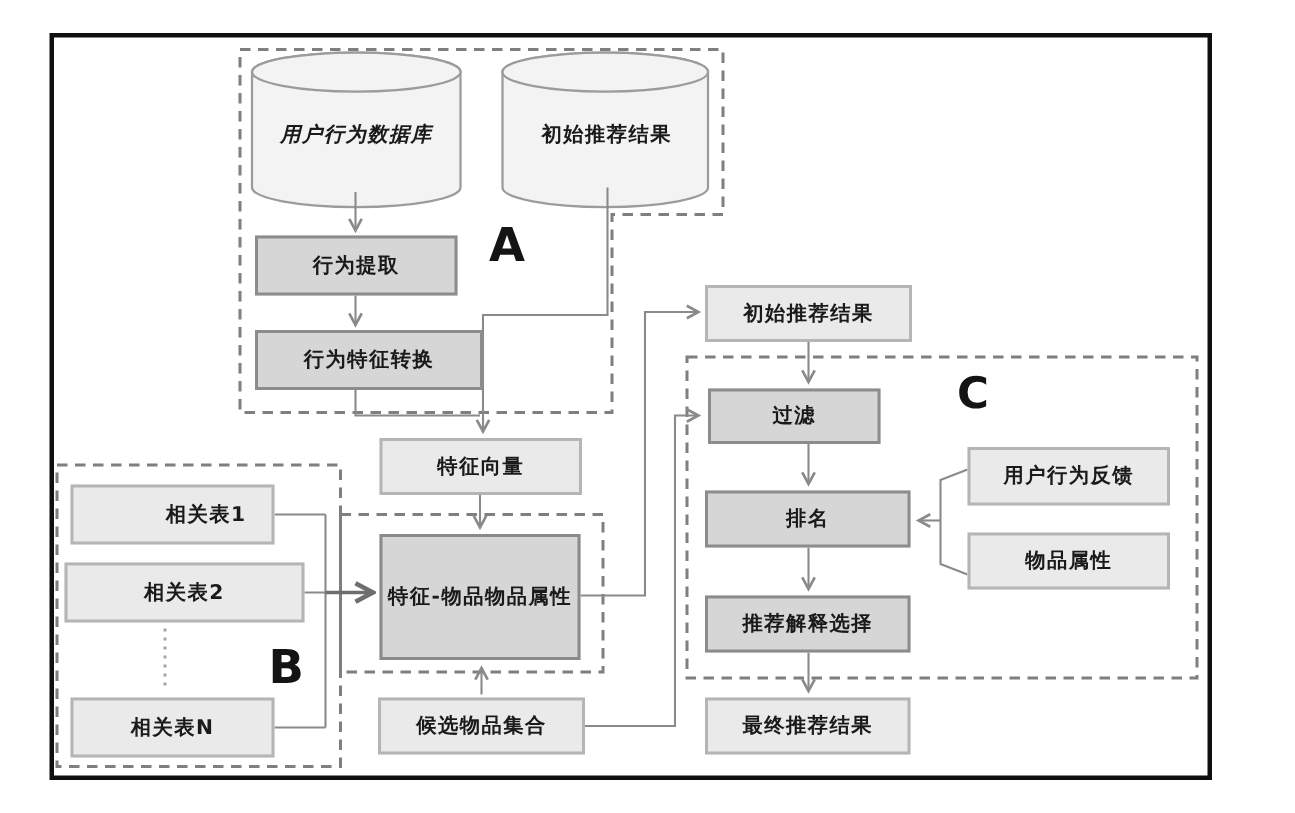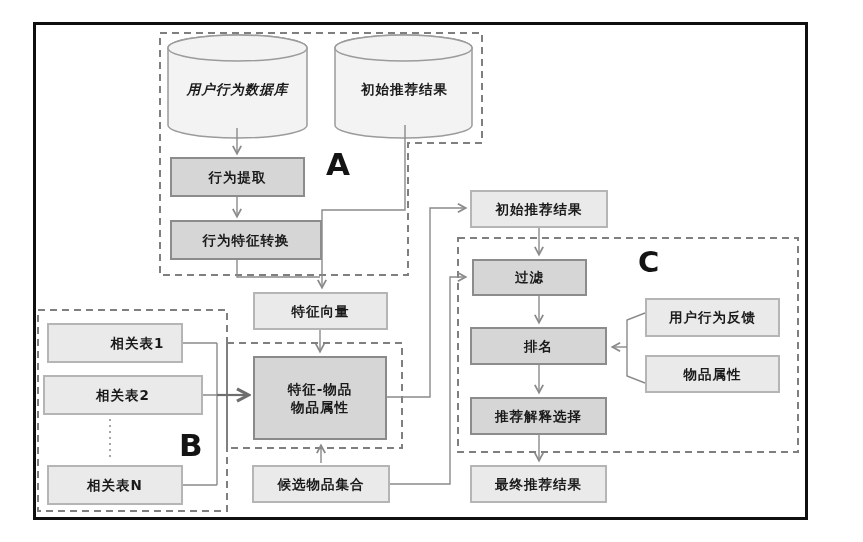--- a/index.html
+++ b/index.html
@@ -20,21 +20,21 @@
   .process{background:#d6d6d6;border:2px solid #8c8c8c;}
   .process-heavy{background:#d6d6d6;border:2.5px solid #8a8a8a;}
   .data{background:#eaeaea;border:2px solid #b5b5b5;}
   .cyl-label{
     position:absolute;display:flex;align-items:center;justify-content:center;
     font-size:13.5px;font-weight:600;letter-spacing:1px;text-align:center;
   }
   .region-label{
     position:absolute;font-size:31px;font-weight:700;color:#141414;
   }
-  .two-line{flex-direction:column;}
+  .two-line{flex-direction:row;}
 </style>
 </head>
 <body>
 
 <div class="canvas">
 
   <div class="figure-border"></div>
 
   <svg class="lines" viewBox="0 0 863 542" width="863" height="542">
     <defs>

